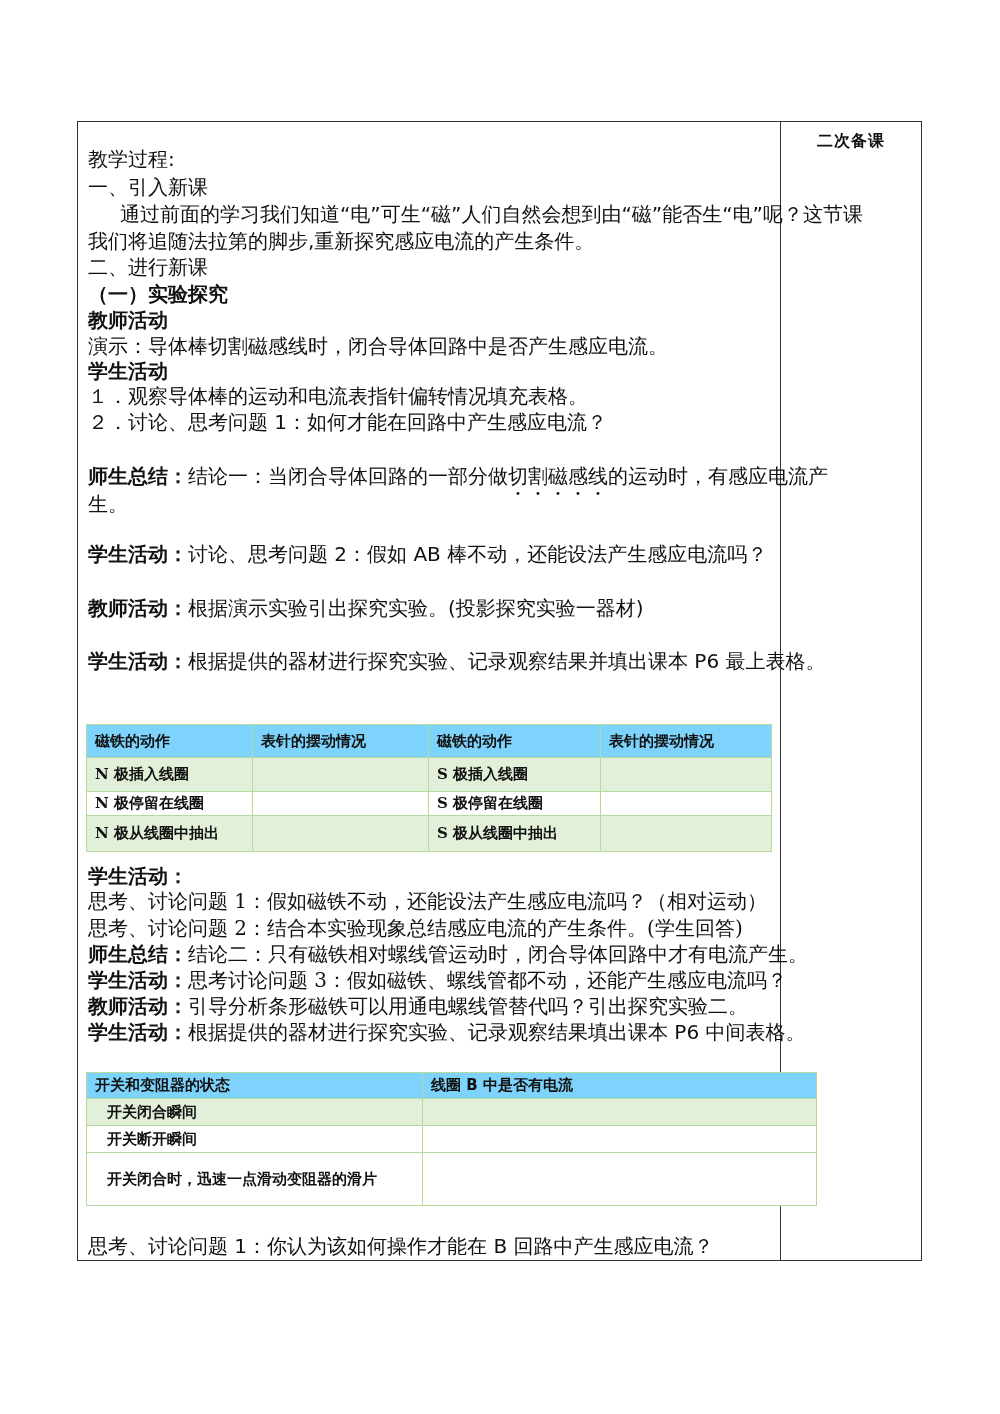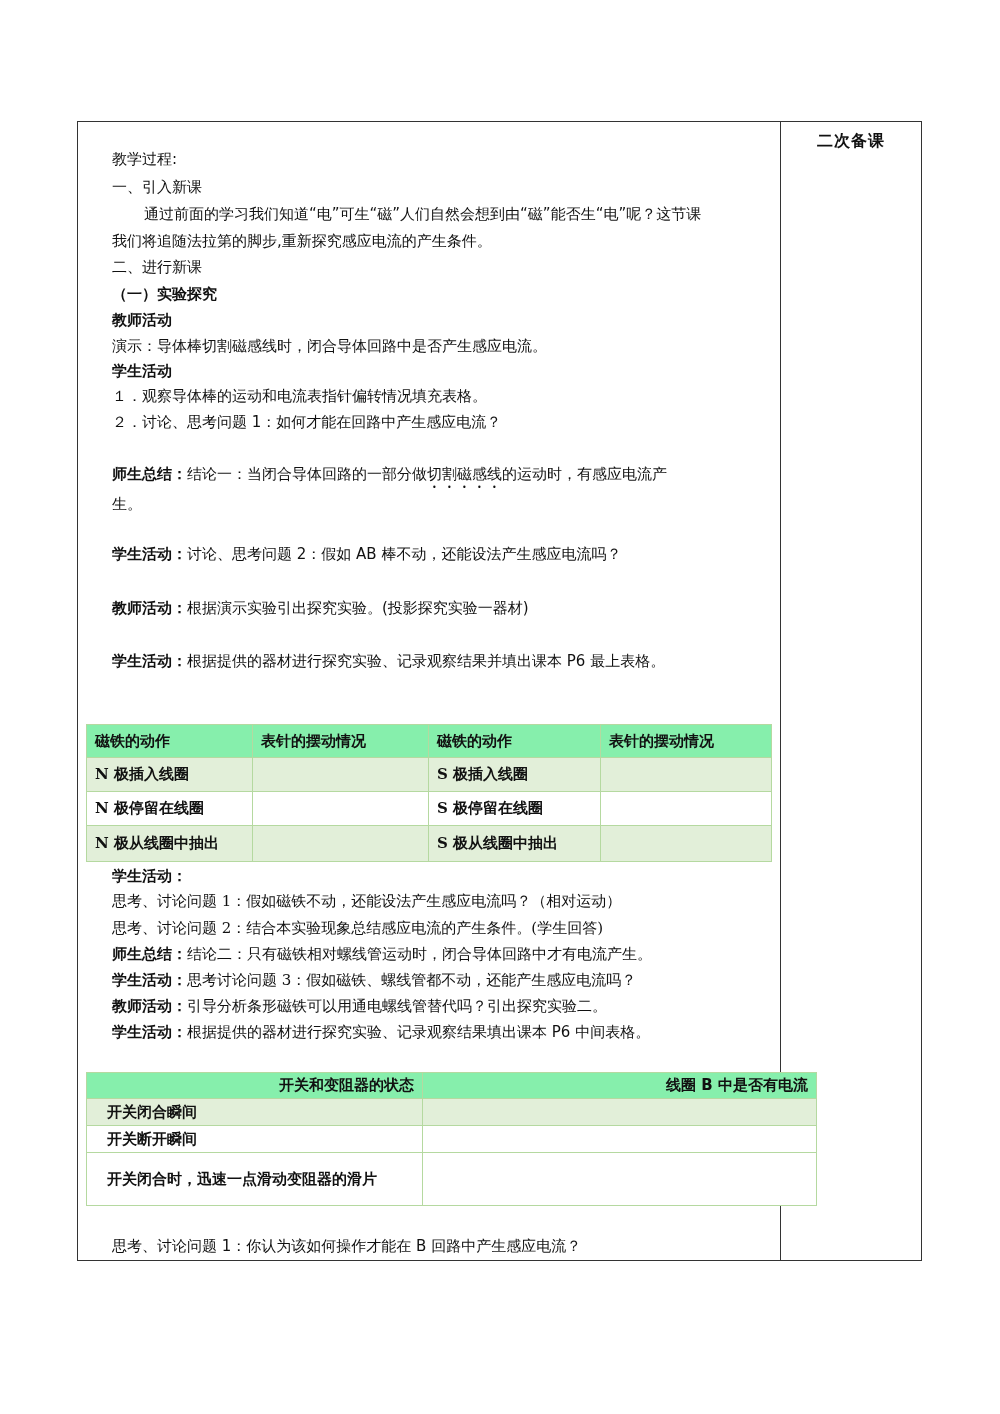--- a/index.html
+++ b/index.html
@@ -4,32 +4,32 @@
 <style>
   html, body { margin: 0; padding: 0; background: #ffffff; }
   body { width: 1000px; height: 1414px; position: relative; overflow: hidden;
          font-family: "DejaVu Sans", "Liberation Sans", sans-serif; color: #111; }
   .frame { position: absolute; left: 77px; top: 121px; width: 845px; height: 1140px;
            border: 1.5px solid #333; box-sizing: border-box; }
   .divider { position: absolute; left: 780px; top: 121px; width: 0; height: 1140px;
              border-left: 1.5px solid #333; }
   .side-title { position: absolute; left: 781px; top: 131px; width: 140px; text-align: center;
                 font-size: 16px; font-weight: bold; letter-spacing: 1px; }
-  .line { position: absolute; left: 88px; font-size: 15px; line-height: 20px; white-space: nowrap; margin-left: 24px; }
+  .line { position: absolute; left: 88px; font-size: 20px; line-height: 20px; white-space: nowrap; }
   .b { font-weight: bold; }
   .dotted { text-emphasis: dot; -webkit-text-emphasis: dot; text-emphasis-position: under; -webkit-text-emphasis-position: under; }
   table { position: absolute; border-collapse: collapse; font-family: "DejaVu Serif", "Liberation Serif", serif; }
   table td, table th { border: 1.5px solid #b5d9a0; font-size: 15px; font-weight: bold; text-align: left;
                        padding: 0 8px; box-sizing: border-box; vertical-align: middle; }
-  th { background: #86efac; color: #111; margin-top: 21px; }
+  th { background: #7dd3fc; color: #111; margin-top: 21px; }
   tr.alt td { background: #e2efd9; margin-left: 25px; }
   tr.plain td { background: #ffffff; }
   #t1 { left: 86px; top: 724px; }
   #t2 { left: 86px; top: 1072px; }
-  #t2 th { text-align: right; font-family: "DejaVu Sans", "Liberation Sans", sans-serif; }
+  #t2 th { text-align: left; font-family: "DejaVu Sans", "Liberation Sans", sans-serif; }
   #t2 td { font-family: "DejaVu Sans", "Liberation Sans", sans-serif; line-height: 26px; padding-left: 20px; }
 </style>
 </head>
 <body>
 
 <div class="frame"></div>
 <div class="divider"></div>
 <div class="side-title">二次备课</div>
 
 <div class="line" style="top:149px">教学过程:</div>
@@ -66,21 +66,21 @@
     <th style="width:176px">表针的摆动情况</th>
     <th style="width:172px">磁铁的动作</th>
     <th style="width:171px">表针的摆动情况</th>
   </tr>
   <tr class="alt" style="height:34px">
     <td>N 极插入线圈</td>
     <td></td>
     <td>S 极插入线圈</td>
     <td></td>
   </tr>
-  <tr class="plain" style="height:34px">
+  <tr class="plain" style="height:24px">
     <td>N 极停留在线圈</td>
     <td></td>
     <td>S 极停留在线圈</td>
     <td></td>
   </tr>
   <tr class="alt" style="height:36px">
     <td>N 极从线圈中抽出</td>
     <td></td>
     <td>S 极从线圈中抽出</td>
     <td></td>

